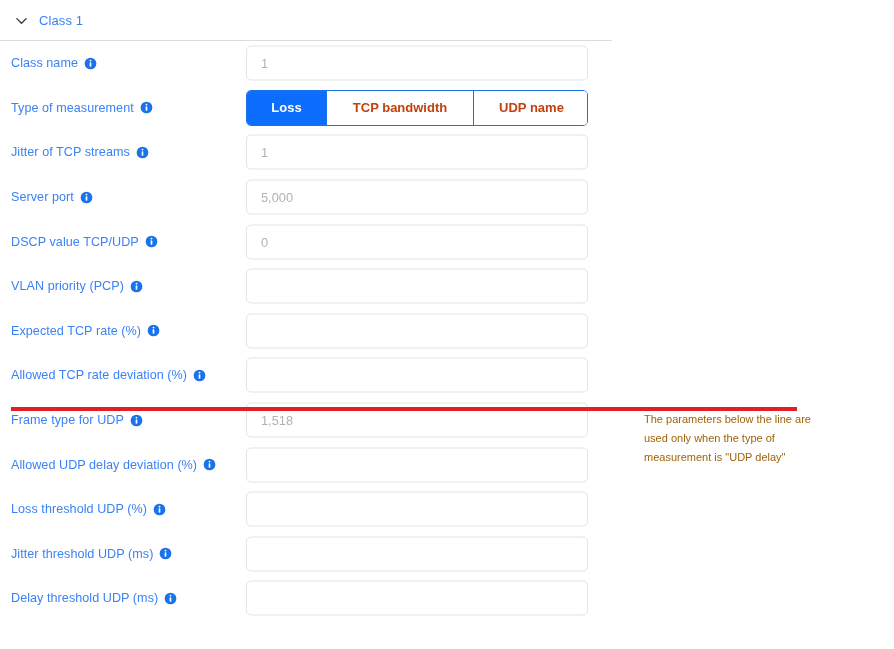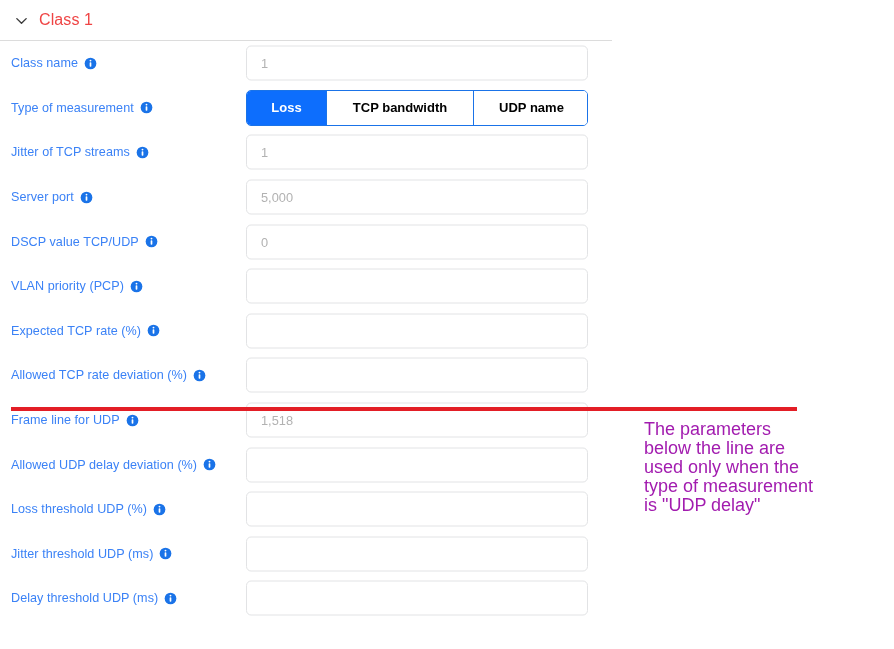--- a/index.html
+++ b/index.html
@@ -34,22 +34,22 @@
     height: 18px;
     display: inline-flex;
     align-items: center;
     justify-content: center;
     margin-right: 9px;
     flex: 0 0 auto;
     cursor: pointer;
   }
   .chevron-icon svg { display: block; }
   .section-title {
-    font-size: 16px;
-    color: #ef4444;
+    font-size: 13px;
+    color: #3b82f6;
     letter-spacing: .1px;
     white-space: nowrap;
     text-align: right;
   }
 
   
   .form {
     position: absolute;
     left: 0;
     top: 41px;
@@ -117,21 +117,21 @@
     overflow: hidden;
     background: #ffffff;
   }
   .seg {
     flex: 0 0 auto;
     display: flex;
     align-items: center;
     justify-content: center;
     font-size: 13px;
     font-weight: bold;
-    color: #000000;
+    color: #c2410c;
     background: #ffffff;
     cursor: pointer;
     border-right: 1px solid #1a73e8;
     white-space: nowrap;
     user-select: none;
   }
   .seg:last-child { border-right: none; }
   .seg.active {
     background: #0d6efd;
     color: #ffffff;
@@ -147,25 +147,25 @@
     top: 407px;
     width: 786px;
     height: 4px;
     background: #e31e26;
   }
 
   
   .annotation {
     position: absolute;
     left: 644px;
-    top: 420px;
+    top: 410px;
     width: 172px;
-    font-size: 18px;
+    font-size: 11px;
     line-height: 19px;
-    color: #a21caf;
+    color: #a16207;
   }
 </style>
 </head>
 <body>
 
 <div class="section-header">
   <span class="chevron-icon">
     <svg width="15" height="15" viewBox="0 0 16 16" aria-hidden="true">
       <path d="M3 6 L8 11 L13 6" fill="none" stroke="#3c3c3c" stroke-width="1.5" stroke-linecap="round" stroke-linejoin="round"></path>
     </svg>
@@ -279,21 +279,21 @@
             <circle cx="8" cy="8" r="7.2" fill="#1a73e8"></circle>
             <circle cx="8" cy="4.4" r="1.15" fill="#ffffff"></circle>
             <rect x="6.95" y="6.4" width="2.1" height="5.6" rx="0.9" fill="#ffffff"></rect>
           </svg>
         </span>
       </div>
       <div class="field-wrap"><input type="text" class="text-input" placeholder="" style=""></div>
     </div>
     <div class="form-row">
       <div class="row-label">
-        <span>Frame line for UDP</span>
+        <span>Frame type for UDP</span>
         <span class="info-icon">
           <svg width="13" height="13" viewBox="0 0 16 16" aria-hidden="true">
             <circle cx="8" cy="8" r="7.2" fill="#1a73e8"></circle>
             <circle cx="8" cy="4.4" r="1.15" fill="#ffffff"></circle>
             <rect x="6.95" y="6.4" width="2.1" height="5.6" rx="0.9" fill="#ffffff"></rect>
           </svg>
         </span>
       </div>
       <div class="field-wrap"><input type="text" class="text-input" placeholder="1,518" style=""></div>
     </div>

